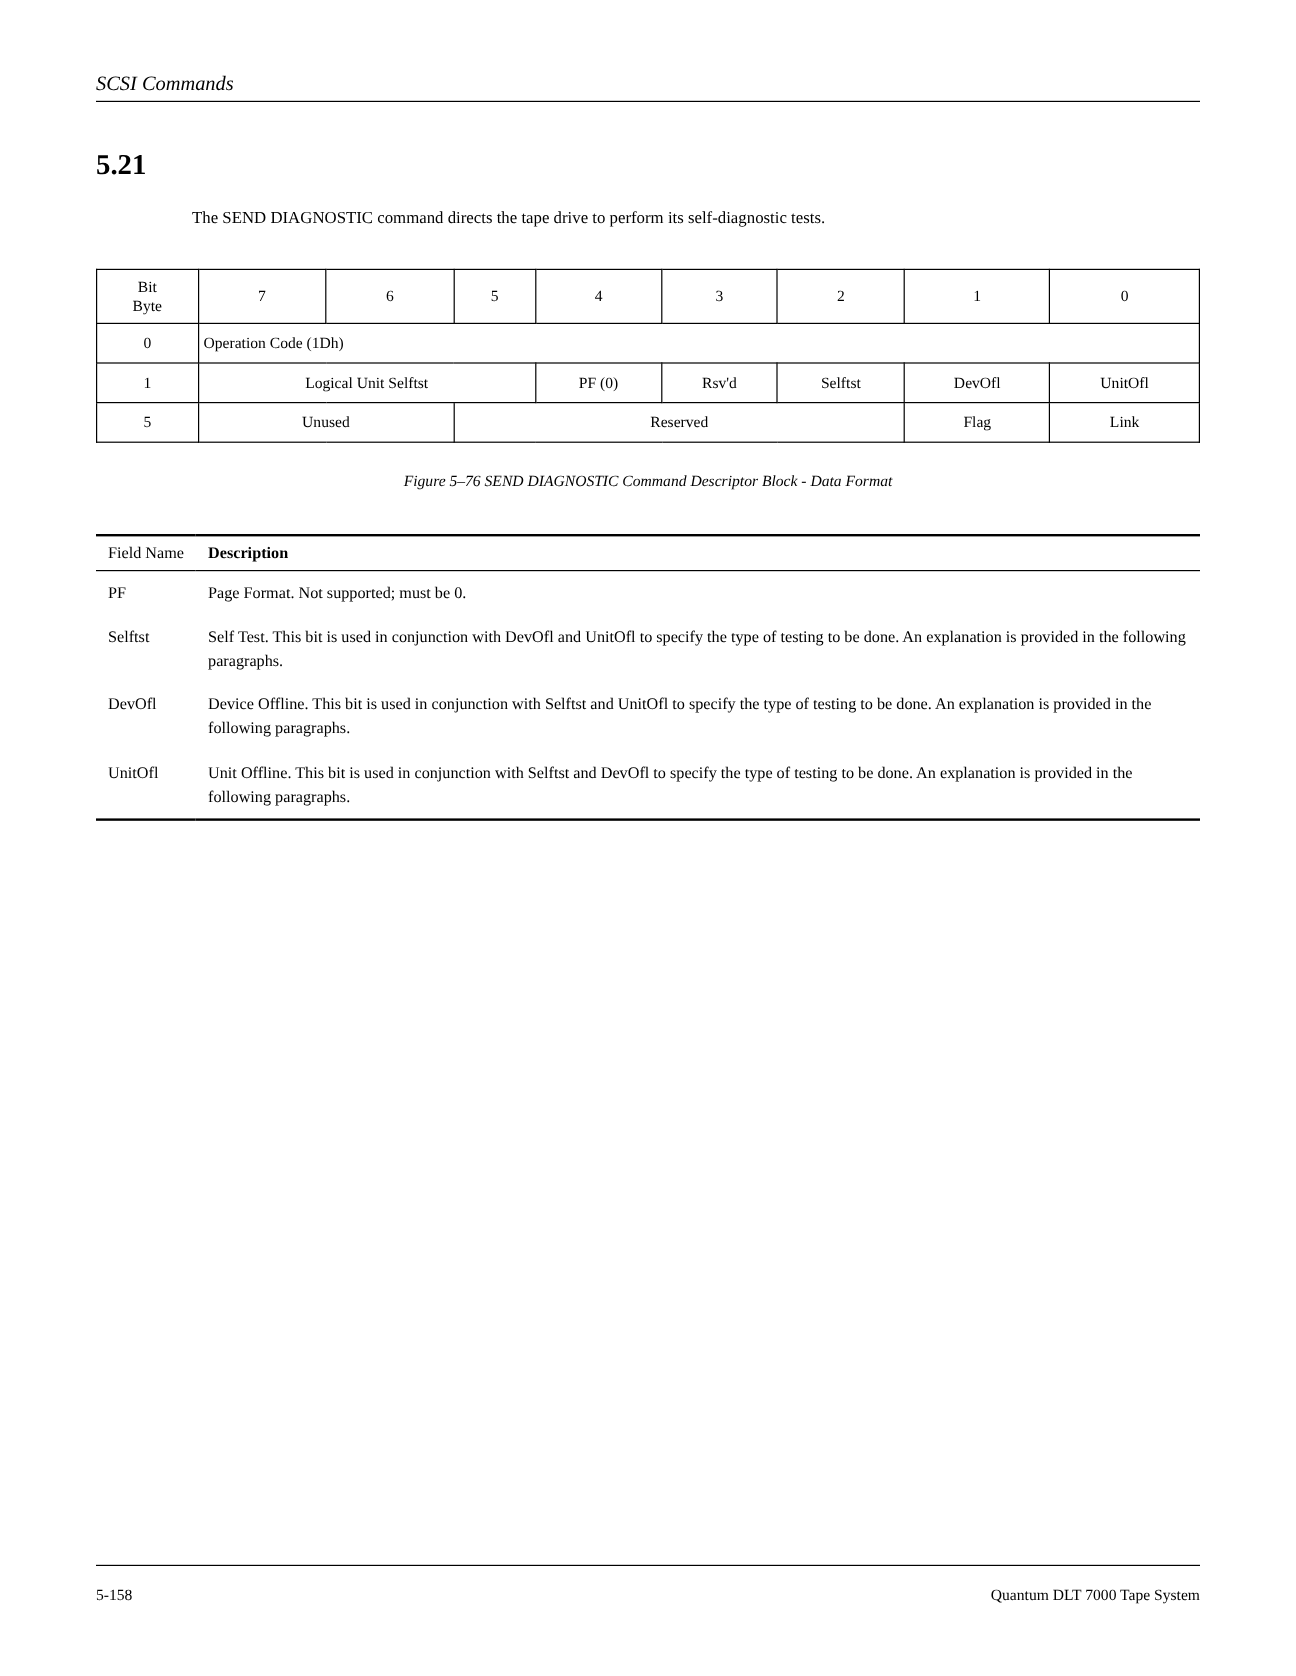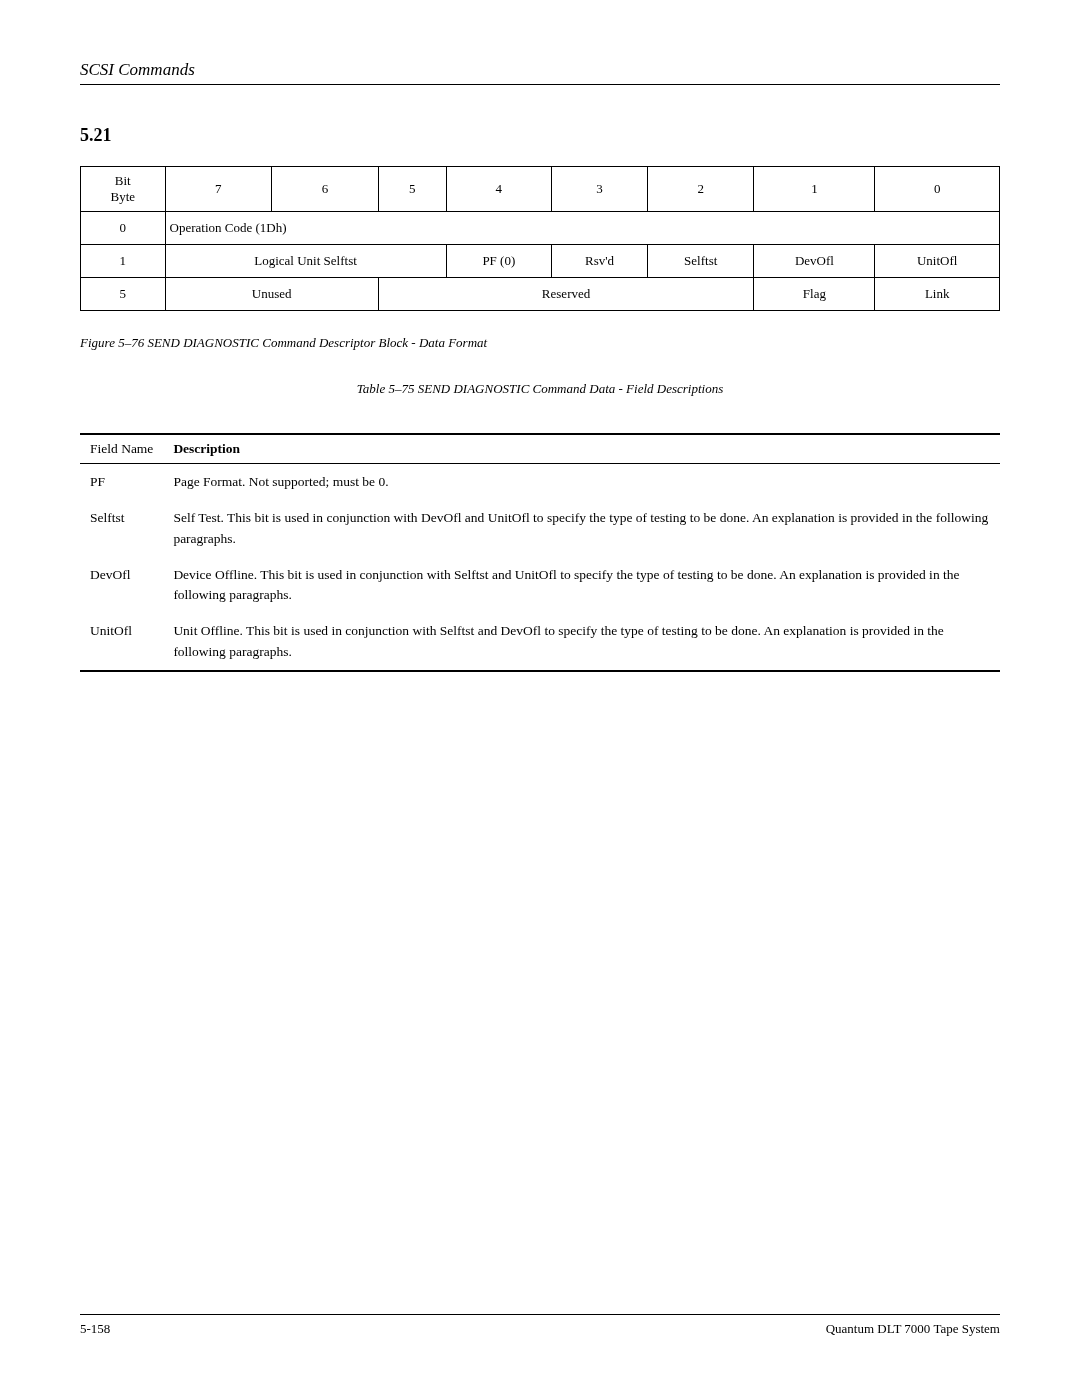--- a/index.html
+++ b/index.html
@@ -33,21 +33,21 @@
     }
 
     .section-heading {
       display: flex;
       align-items: baseline;
       gap: 20px;
       margin-bottom: 20px;
     }
 
     .section-number {
-      font-size: 18px;
+      font-size: 24px;
       font-weight: bold;
     }
 
     .section-title {
       font-size: 18px;
       font-weight: bold;
       letter-spacing: 0.5px;
     }
 
     .intro-text {
@@ -86,20 +86,21 @@
     .cmd-table .row-label {
       font-size: 13px;
       font-weight: normal;
     }
 
     .cmd-table .span-cell {
       text-align: left;
     }
 
     .figure-caption {
+      text-align: center;
       font-style: italic;
       font-size: 13px;
       margin-bottom: 30px;
       margin-top: 1px;
       font-family: Liberation Serif, serif;
     }
 
     .table-caption {
       text-align: center;
       font-style: italic;
@@ -149,37 +150,38 @@
     }
 
     .footer-line {
       position: absolute;
       bottom: 60px;
       left: 80px;
       right: 80px;
       border-top: 1px solid #000;
       display: flex;
       justify-content: space-between;
-      padding-top: 6px;
+      padding-top: 16px;
       font-size: 13px;
     }
   </style>
 </head>
 <body>
 
 <div class="page">
 
   <div class="header-line">
     <span class="header-title">SCSI Commands</span>
   </div>
 
   <div class="section-heading">
     <span class="section-number">5.21</span>
   </div>
 
+  <div class="intro-text">The SEND DIAGNOSTIC command directs the tape drive to perform its self-diagnostic tests.</div>
 
   <table class="cmd-table">
     <thead>
       <tr class="header-row">
         <th class="bit-byte-cell">Bit<br>Byte</th>
         <th>7</th>
         <th>6</th>
         <th>5</th>
         <th>4</th>
         <th>3</th>
@@ -211,21 +213,20 @@
         <td colspan="2">Unused</td>
         <td colspan="4">Reserved</td>
         <td>Flag</td>
         <td>Link</td>
       </tr>
     </tbody>
   </table>
 
   <div class="figure-caption">Figure 5–76  SEND DIAGNOSTIC Command Descriptor Block - Data Format</div>
 
-  <div class="table-caption">Table 5–75  SEND DIAGNOSTIC Command Data - Field Descriptions</div>
 
   <table class="field-table">
     <thead>
       <tr>
         <th class="field-name">Field Name</th>
         <th>Description</th>
       </tr>
     </thead>
     <tbody id="field-table-body">
     <tr>

